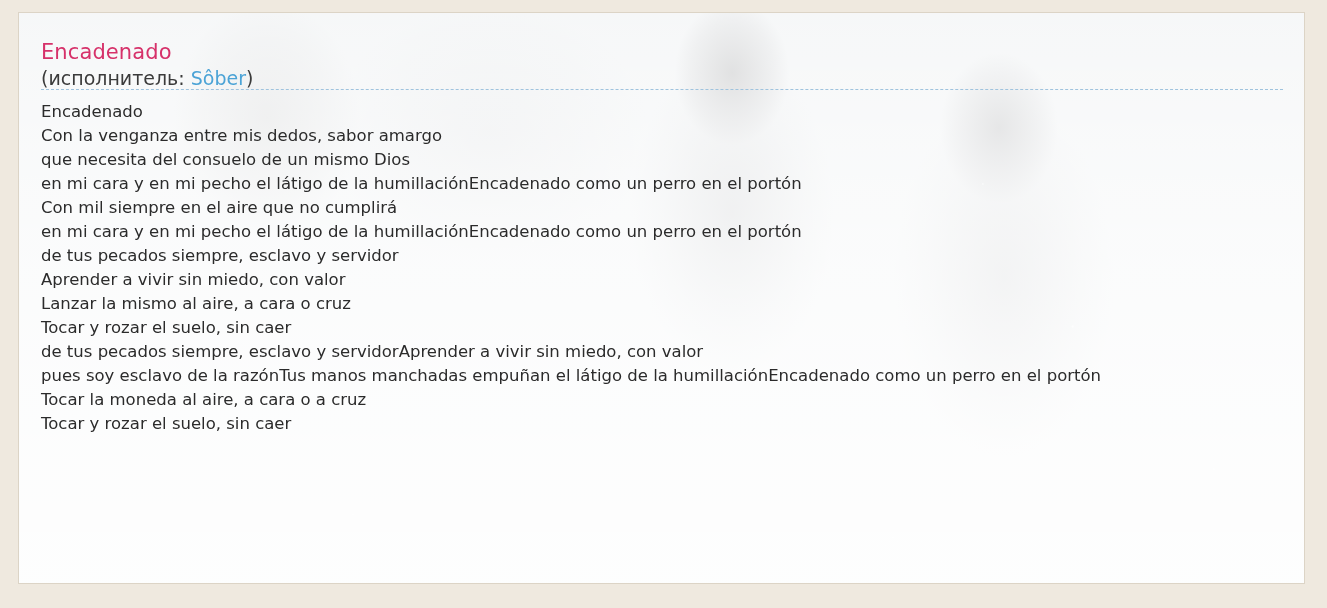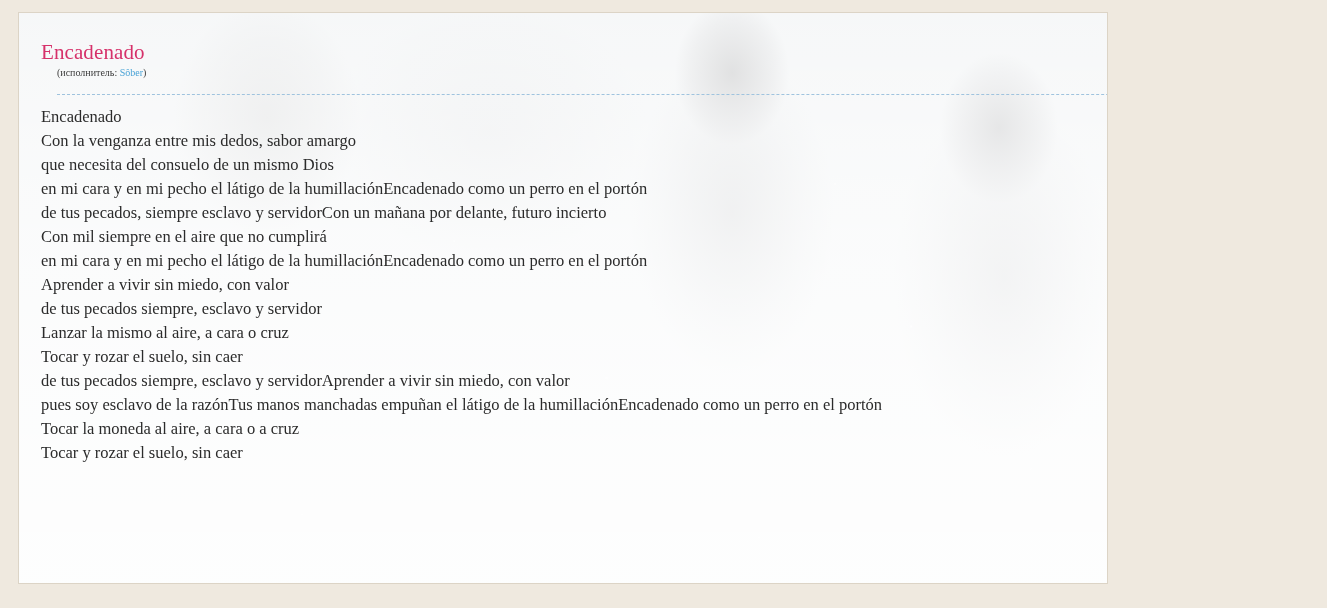--- a/index.html
+++ b/index.html
@@ -11,27 +11,26 @@
     height: 608px;
     background: #efe9df;
     font-family: "DejaVu Sans", "Liberation Sans", sans-serif;
     overflow: hidden;
   }
 
   .page-frame {
     position: absolute;
     left: 18px;
     top: 12px;
-    width: 1090px;
+    width: 1287px;
     height: 572px;
     box-sizing: border-box;
     border: 1px solid #dcd4c6;
     background: #ffffff;
     overflow: hidden;
-    font-family: Liberation Serif, serif;
   }
 
   
   .bg-photo {
     position: absolute;
     inset: 0;
     background:
       radial-gradient(ellipse 120px 150px at 248px 105px, rgba(140,140,140,0.40) 0%, rgba(160,160,160,0.18) 55%, rgba(255,255,255,0) 78%),
       radial-gradient(ellipse 70px 88px at 713px 60px, rgba(70,70,72,0.55) 0%, rgba(120,120,124,0.25) 60%, rgba(255,255,255,0) 82%),
       radial-gradient(ellipse 120px 190px at 713px 200px, rgba(110,112,118,0.38) 0%, rgba(160,162,168,0.15) 60%, rgba(255,255,255,0) 85%),
@@ -68,27 +67,26 @@
   .song-title {
     font-size: 21px;
     color: #d6316a;
     line-height: 1.1;
     margin: 0 0 3px 0;
     font-weight: normal;
     letter-spacing: 0.1px;
   }
 
   .performer-line {
-    font-size: 10px;
+    font-size: 19px;
     color: #3b3b3b;
-    padding-bottom: 16px;
+    padding-bottom: 0;
     border-bottom: 1px dashed #9fc3de;
     width: 1242px;
     box-sizing: border-box;
-    margin-left: 16px;
   }
   .performer-link {
     color: #4ba3d6;
     text-decoration: none;
   }
 
   .lyrics {
     margin-top: 10px;
     font-size: 16.5px;
     line-height: 24px;
@@ -113,25 +111,24 @@
     <div class="performer-line">
       <span>(исполнитель:</span>
       <a class="performer-link" href="#">Sôber</a><span>)</span>
     </div>
 
     <div class="lyrics">
       <div class="lyric-line">Encadenado</div>
       <div class="lyric-line">Con la venganza entre mis dedos, sabor amargo</div>
       <div class="lyric-line">que necesita del consuelo de un mismo Dios</div>
       <div class="lyric-line">en mi cara y en mi pecho el látigo de la humillaciónEncadenado como un perro en el portón</div>
-      <div class="lyric-line">de tus pecados, siempre esclavo y servidorCon un mañana por delante, futuro incierto</div>
       <div class="lyric-line">Con mil siempre en el aire que no cumplirá</div>
       <div class="lyric-line">en mi cara y en mi pecho el látigo de la humillaciónEncadenado como un perro en el portón</div>
+      <div class="lyric-line">de tus pecados siempre, esclavo y servidor</div>
       <div class="lyric-line">Aprender a vivir sin miedo, con valor</div>
-      <div class="lyric-line">de tus pecados siempre, esclavo y servidor</div>
       <div class="lyric-line">Lanzar la mismo al aire, a cara o cruz</div>
       <div class="lyric-line">Tocar y rozar el suelo, sin caer</div>
       <div class="lyric-line">de tus pecados siempre, esclavo y servidorAprender a vivir sin miedo, con valor</div>
       <div class="lyric-line">pues soy esclavo de la razónTus manos manchadas empuñan el látigo de la humillaciónEncadenado como un perro en el portón</div>
       <div class="lyric-line">Tocar la moneda al aire, a cara o a cruz</div>
       <div class="lyric-line">Tocar y rozar el suelo, sin caer</div>
     </div>
   </div>
 </div>
 

